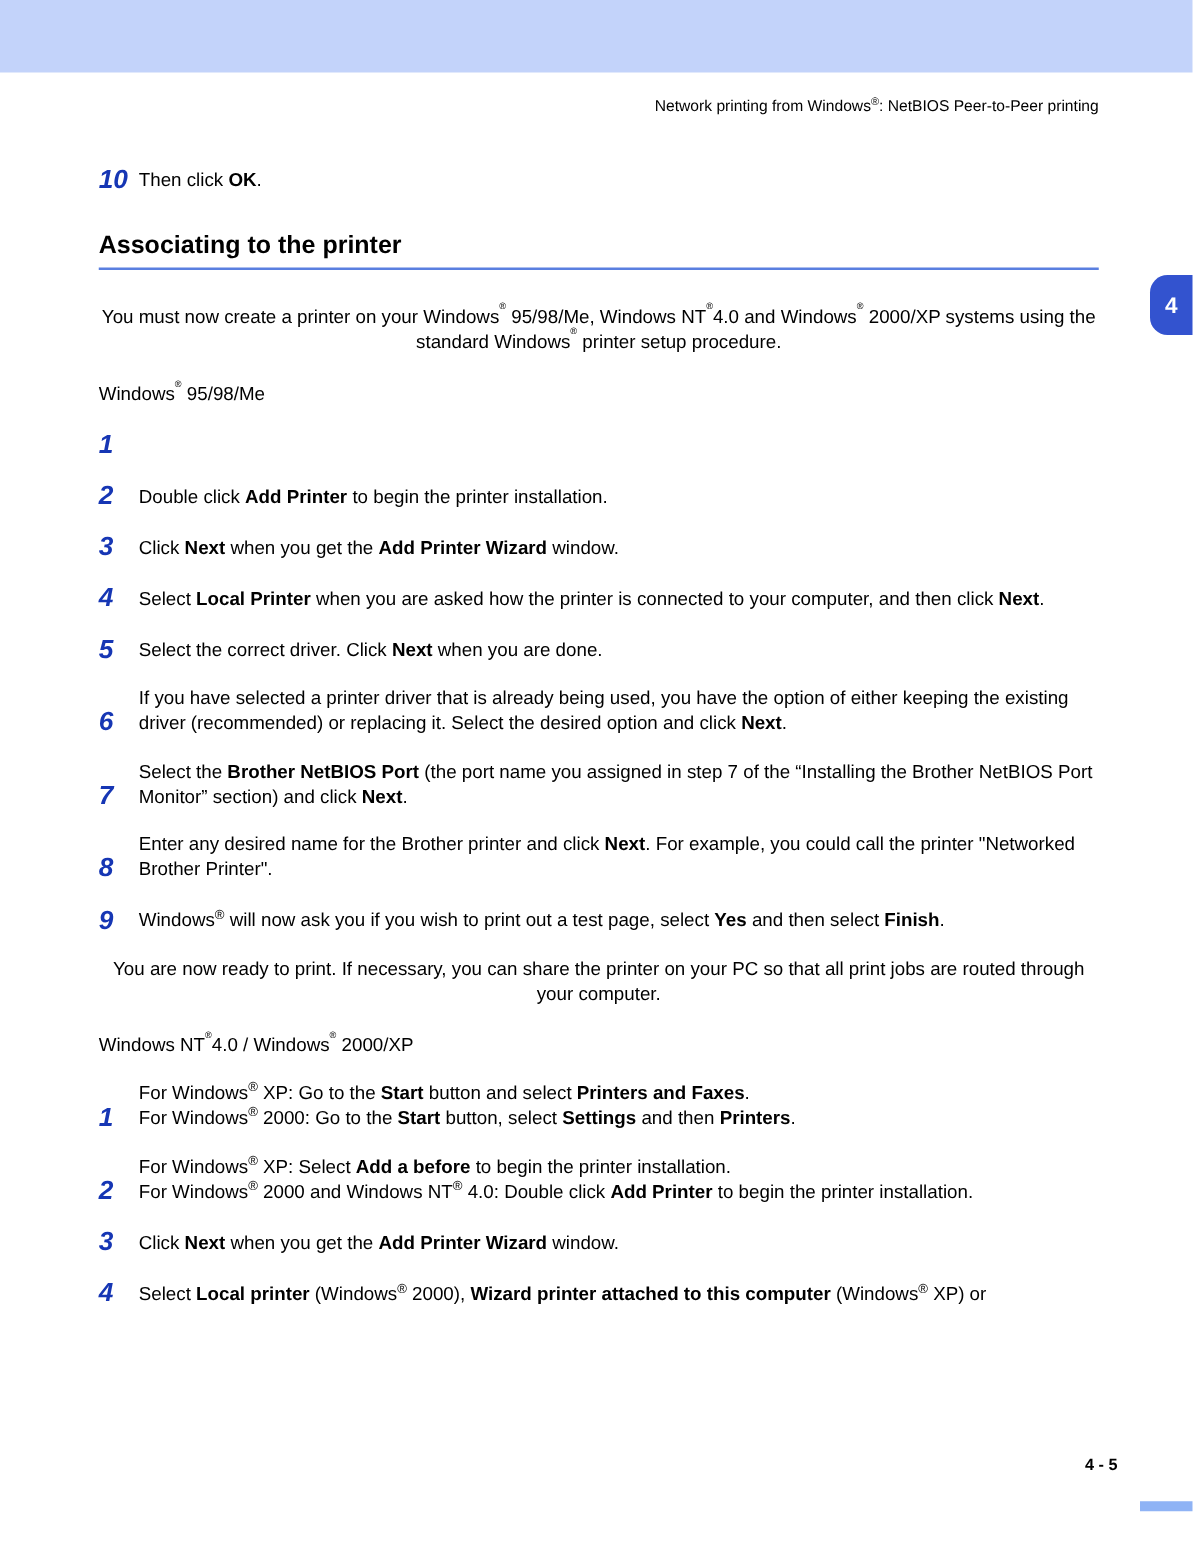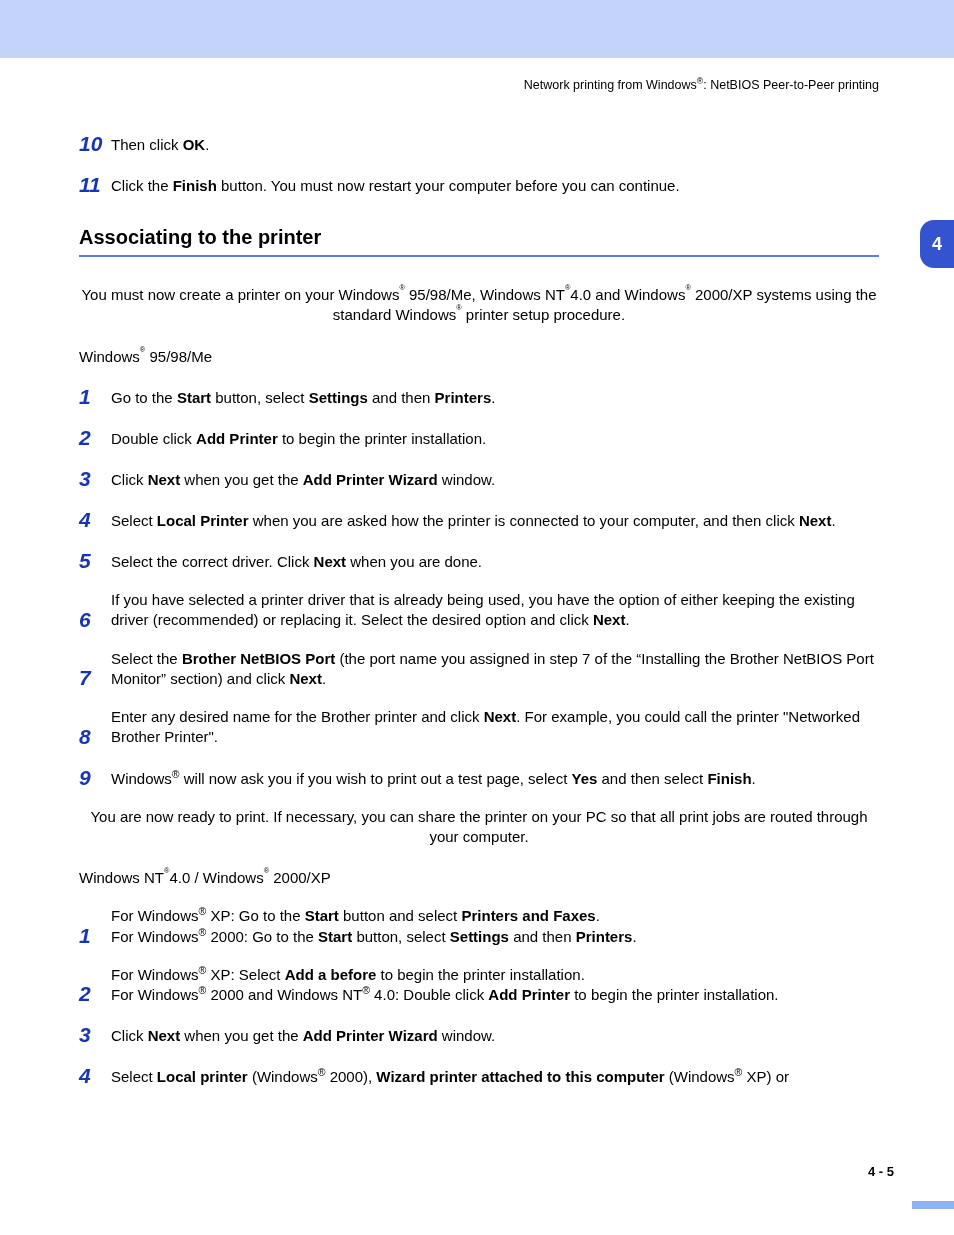--- a/index.html
+++ b/index.html
@@ -119,37 +119,32 @@
 
   <div class="header-line">
     <span>Network printing from Windows<sup>®</sup>: NetBIOS Peer-to-Peer printing</span>
   </div>
 
   <div id="topSteps">
       <div class="step">
         <div class="step-num">10</div>
         <div class="step-text">Then click <span class="b">OK</span>.</div>
       </div>
-      <div class="step">
-        <div class="step-num">11</div>
-        <div class="step-text">Click the <span class="b">Finish</span> button. You must now restart your computer before you can continue.</div>
-      </div>
     </div>
 
   <h2 class="section">Associating to the printer</h2>
   <hr class="section-underline">
 
   <div class="para">You must now create a printer on your Windows<sup><sup>®</sup></sup> 95/98/Me, Windows NT<sup><sup>®</sup></sup>4.0 and Windows<sup><sup>®</sup></sup> 2000/XP systems using the standard Windows<sup><sup>®</sup></sup> printer setup procedure.</div>
 
   <h3 class="sub">Windows<sup><sup>®</sup></sup> 95/98/Me</h3>
 
   <div id="sub1Steps">
       <div class="step">
         <div class="step-num">1</div>
-        <div class="step-text">Go to the <span class="b">Start</span> button, select <span class="b">Settings</span> and then <span class="b">Printers</span>.</div>
       </div>
       <div class="step">
         <div class="step-num">2</div>
         <div class="step-text">Double click <span class="b">Add Printer</span> to begin the printer installation.</div>
       </div>
       <div class="step">
         <div class="step-num">3</div>
         <div class="step-text">Click <span class="b">Next</span> when you get the <span class="b">Add Printer Wizard</span> window.</div>
       </div>
       <div class="step">

